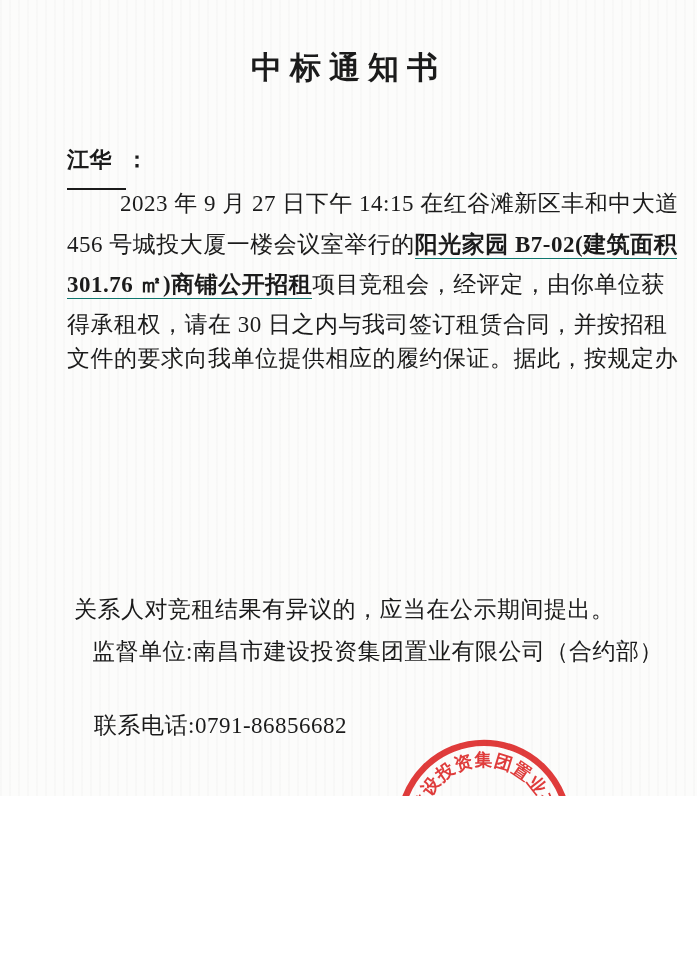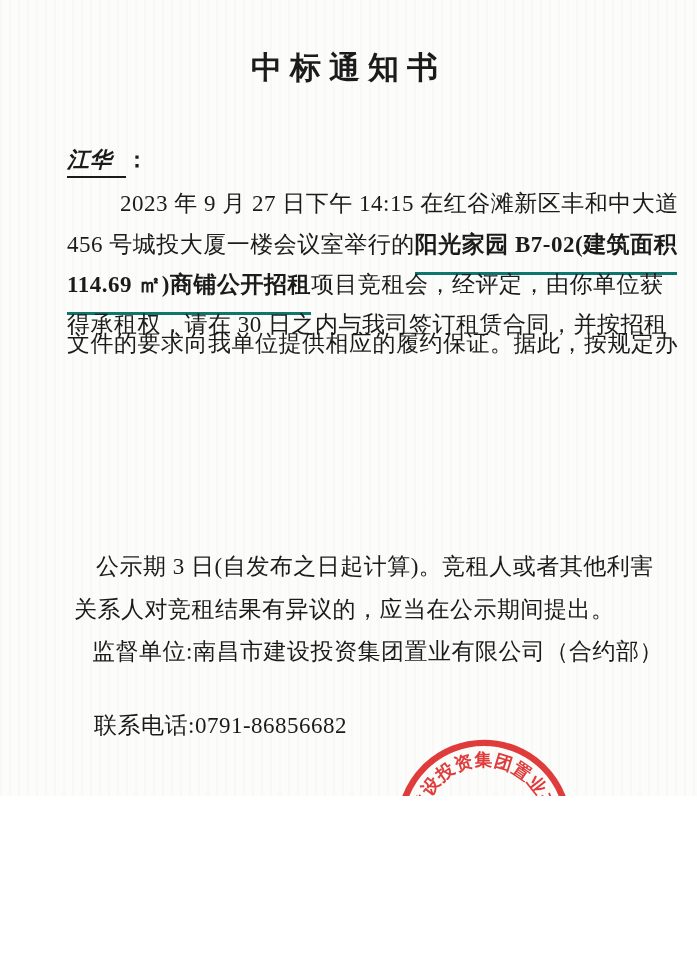--- a/index.html
+++ b/index.html
@@ -26,25 +26,25 @@
     z-index: 0;
   }
   .doc-title {
     position:absolute; top:47px; left:0; width:100%;
     text-align:center;
     font-size:31px; font-weight:700; letter-spacing:8px;
     z-index:1;
   }
   .line { position:absolute; white-space:nowrap; font-size:23px; letter-spacing:0.5px; z-index:1; }
   .salutation { top:145px; left:67px; font-size:22px; font-weight:700; }
-  .salutation .name-underline { border-bottom:2px solid #1b1b1b; padding:0 14px 4px 0;font-style:italic; }
+  .salutation .name-underline { border-bottom:2px solid #1b1b1b; padding:0 14px 16px 0; }
   .em {
     font-weight:700;
-    border-bottom:3px solid #0f766e;
-    padding-bottom:15px;
+    border-bottom:1px solid #0f766e;
+    padding-bottom:1px;
   }
   .result-line { top:468px; left:67px; font-size:22px; font-weight:700; }
   .result-line .value { border-bottom:2px solid #1b1b1b; padding:0 13px 2px 13px; }
   .seal {
     position:absolute; left:390px; top:733px; width:188px; height:188px;
     z-index:2; mix-blend-mode:multiply; opacity:0.93;
     font-family:"Liberation Sans","DejaVu Sans",sans-serif;
   }
 </style>
 </head>
@@ -60,28 +60,27 @@
     <span class="name-underline">江华</span><span>：</span>
   </div>
 
   <div class="line" style="top:188px; left:120px;">2023 年 9 月 27 日下午 14:15 在红谷滩新区丰和中大道</div>
 
   <div class="line" style="top:229px; left:67px;">
     <span>456 号城投大厦一楼会议室举行的</span><span class="em">阳光家园 B7-02(建筑面积</span>
   </div>
 
   <div class="line" style="top:269px; left:67px;">
-    <span class="em">114.69 ㎡)商铺公开招租</span><span>项目竞租会，经评定，由你单位获</span>
+    <span class="em">301.76 ㎡)商铺公开招租</span><span>项目竞租会，经评定，由你单位获</span>
   </div>
 
   <div class="line" style="top:309px; left:67px;">得承租权，请在 30 日之内与我司签订租赁合同，并按招租</div>
-  <div class="line" style="top:328px; left:67px;">文件的要求向我单位提供相应的履约保证。据此，按规定办</div>
+  <div class="line" style="top:343px; left:67px;">文件的要求向我单位提供相应的履约保证。据此，按规定办</div>
 
 
-  <div class="line" style="top:551px; left:96px;">公示期 3 日(自发布之日起计算)。竞租人或者其他利害</div>
   <div class="line" style="top:594px; left:74px;">关系人对竞租结果有异议的，应当在公示期间提出。</div>
   <div class="line" style="top:636px; left:92px;">监督单位:南昌市建设投资集团置业有限公司（合约部）</div>
   <div class="line" style="top:678px; left:94px;margin-top:32px;">联系电话:0791-86856682</div>
 
   <div class="line" style="top:801px; left:208px;">
     <span>招租人：</span><span>南昌市建设投资集团置业有限公司</span>
   </div>
   <div class="line" style="top:846px; left:370px;">2023 年 9 月 27 日</div>
 
   <svg class="seal" viewBox="0 0 190 190" aria-hidden="true">

